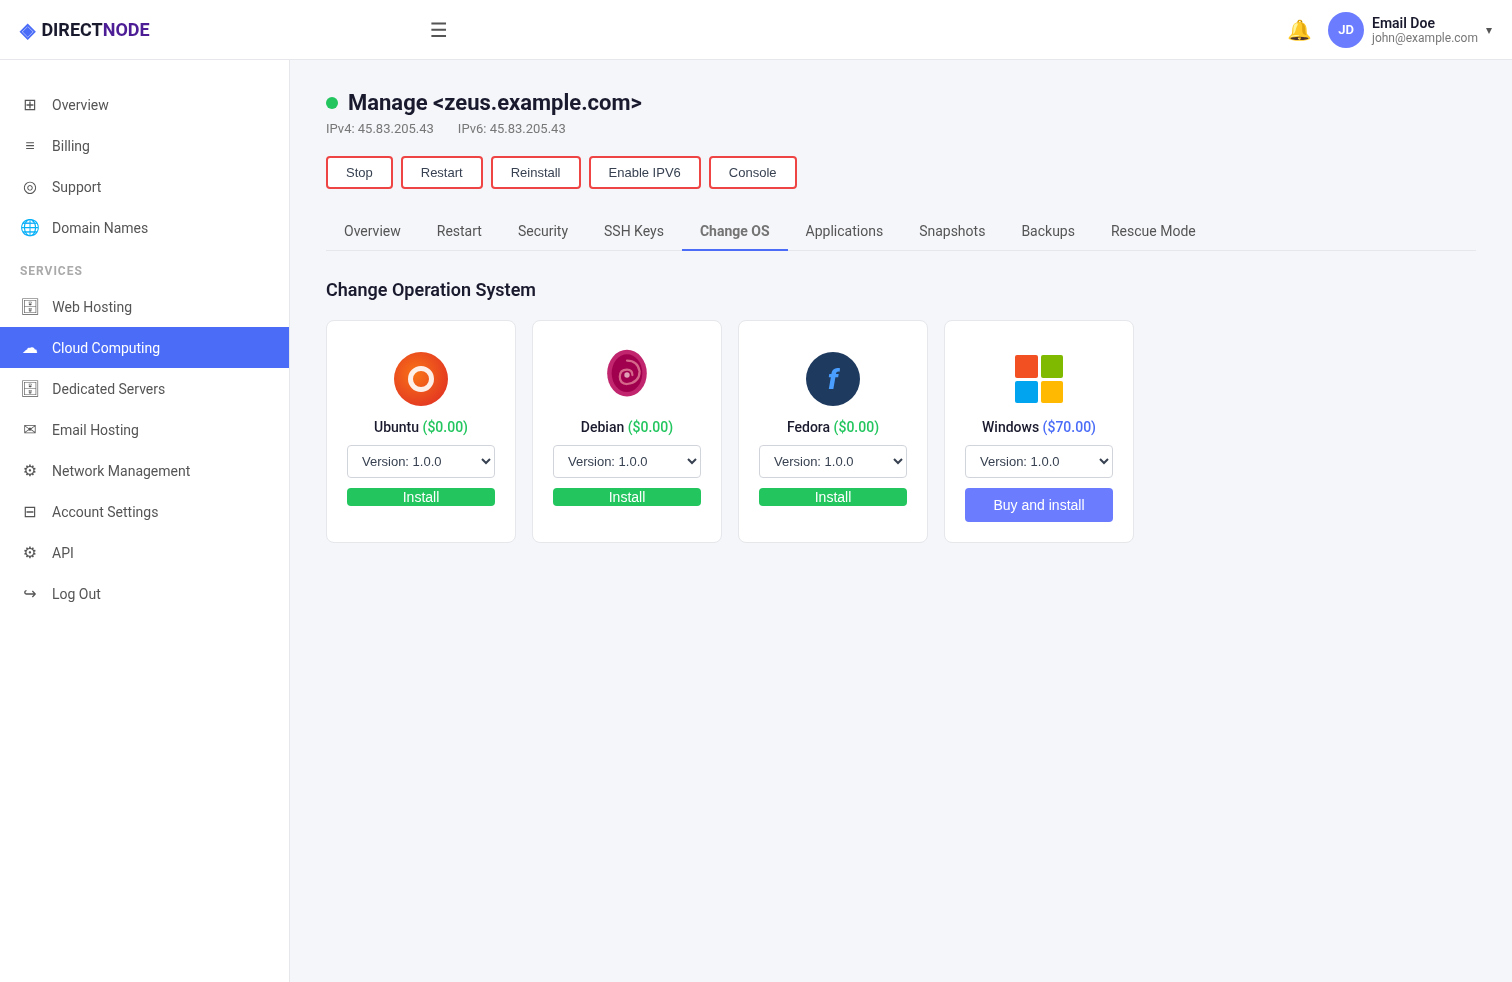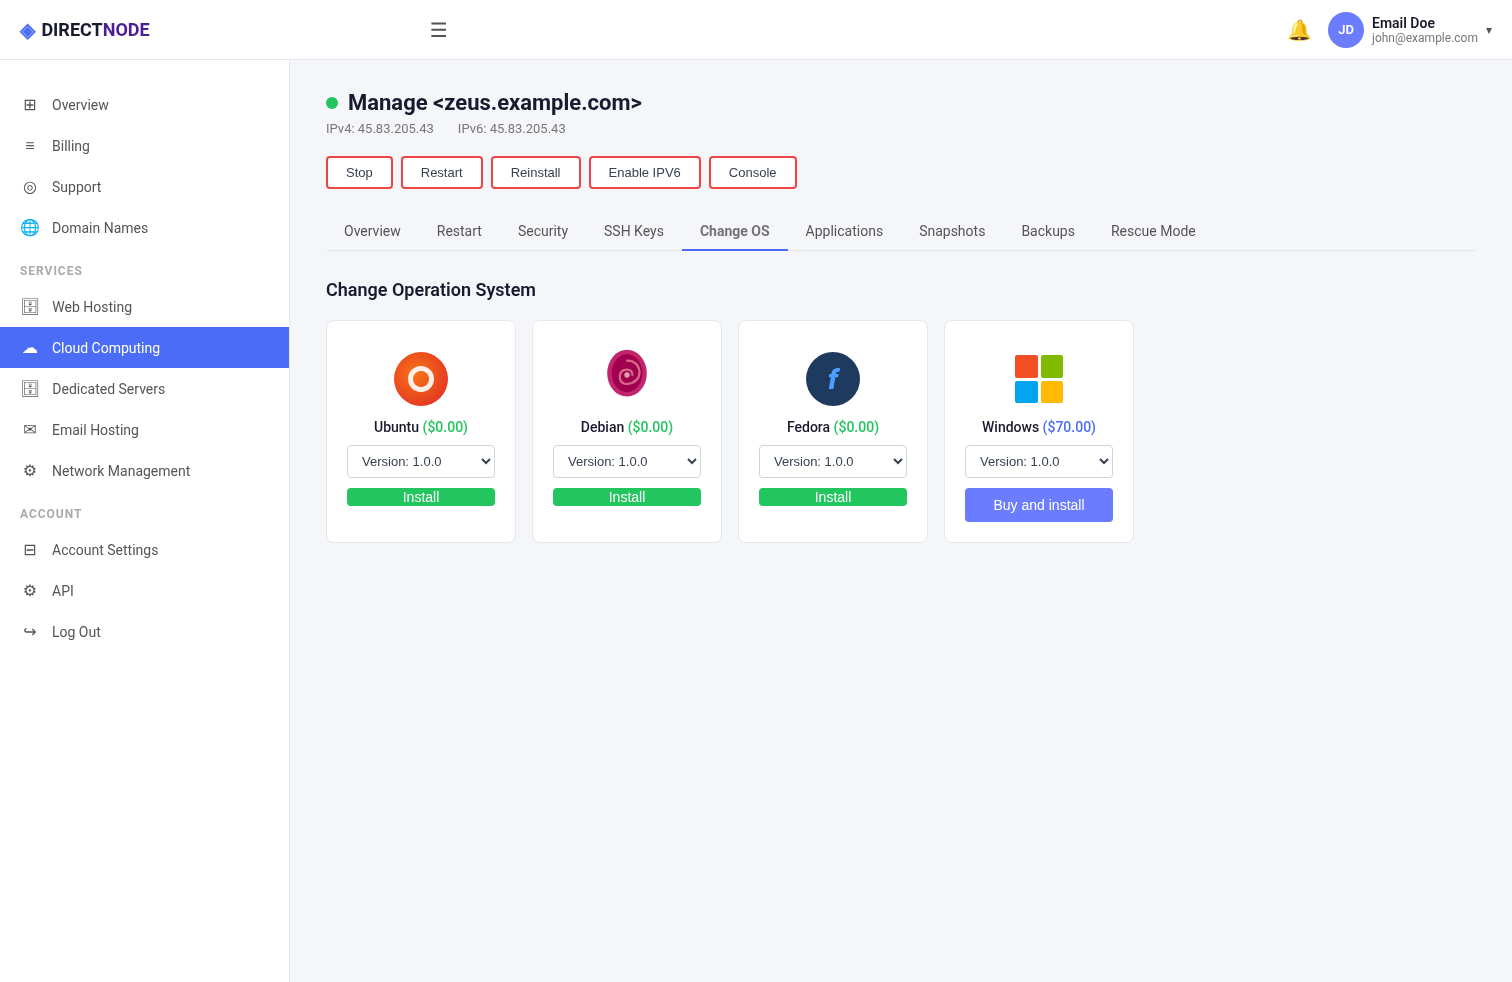--- a/index.html
+++ b/index.html
@@ -187,21 +187,20 @@
         <span>Dedicated Servers</span>
       </div>
       <div class="sidebar-item">
         <span class="icon">✉</span>
         <span>Email Hosting</span>
       </div>
       <div class="sidebar-item">
         <span class="icon">⚙</span>
         <span>Network Management</span>
       </div>
-      <div class="sidebar-section-label">Account</div>
       <div class="sidebar-item">
         <span class="icon">⊟</span>
         <span>Account Settings</span>
       </div>
       <div class="sidebar-item">
         <span class="icon">⚙</span>
         <span>API</span>
       </div>
       <div class="sidebar-item">
         <span class="icon">↪</span>

